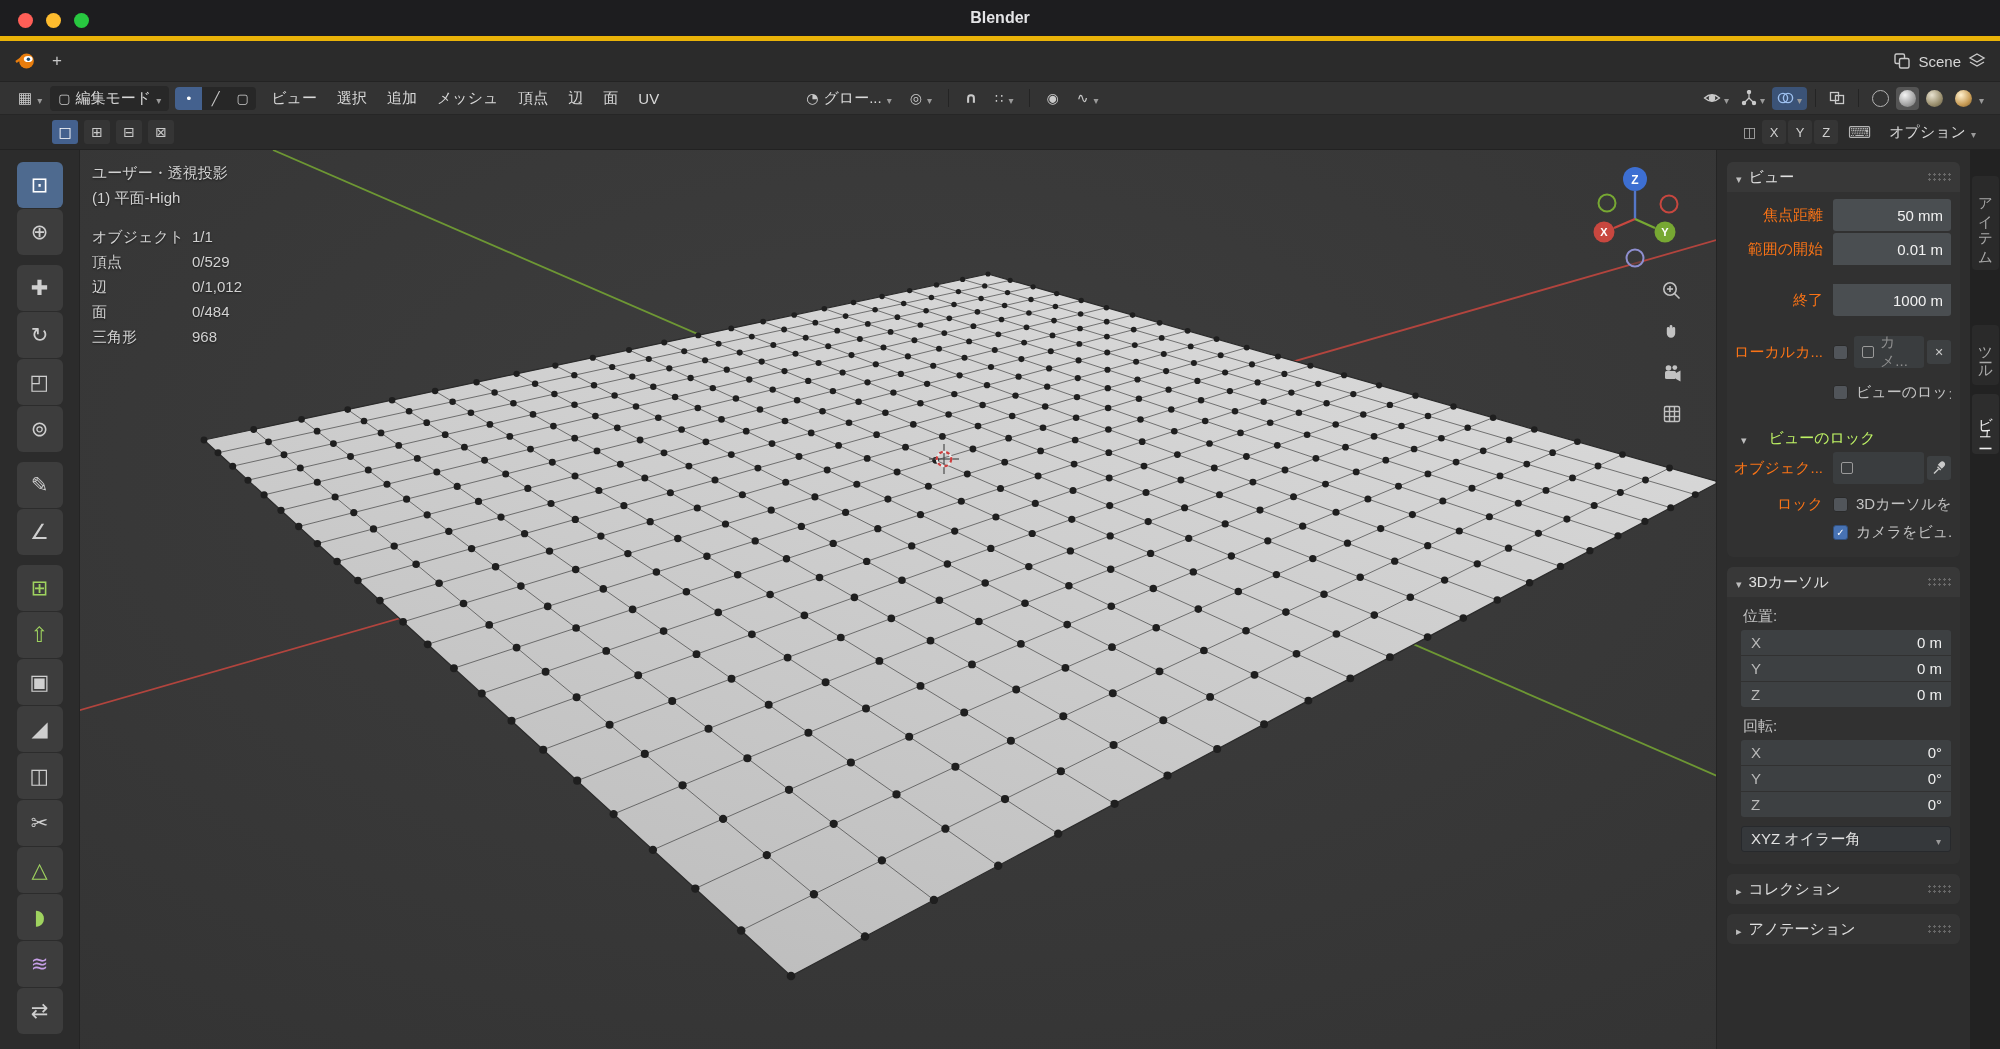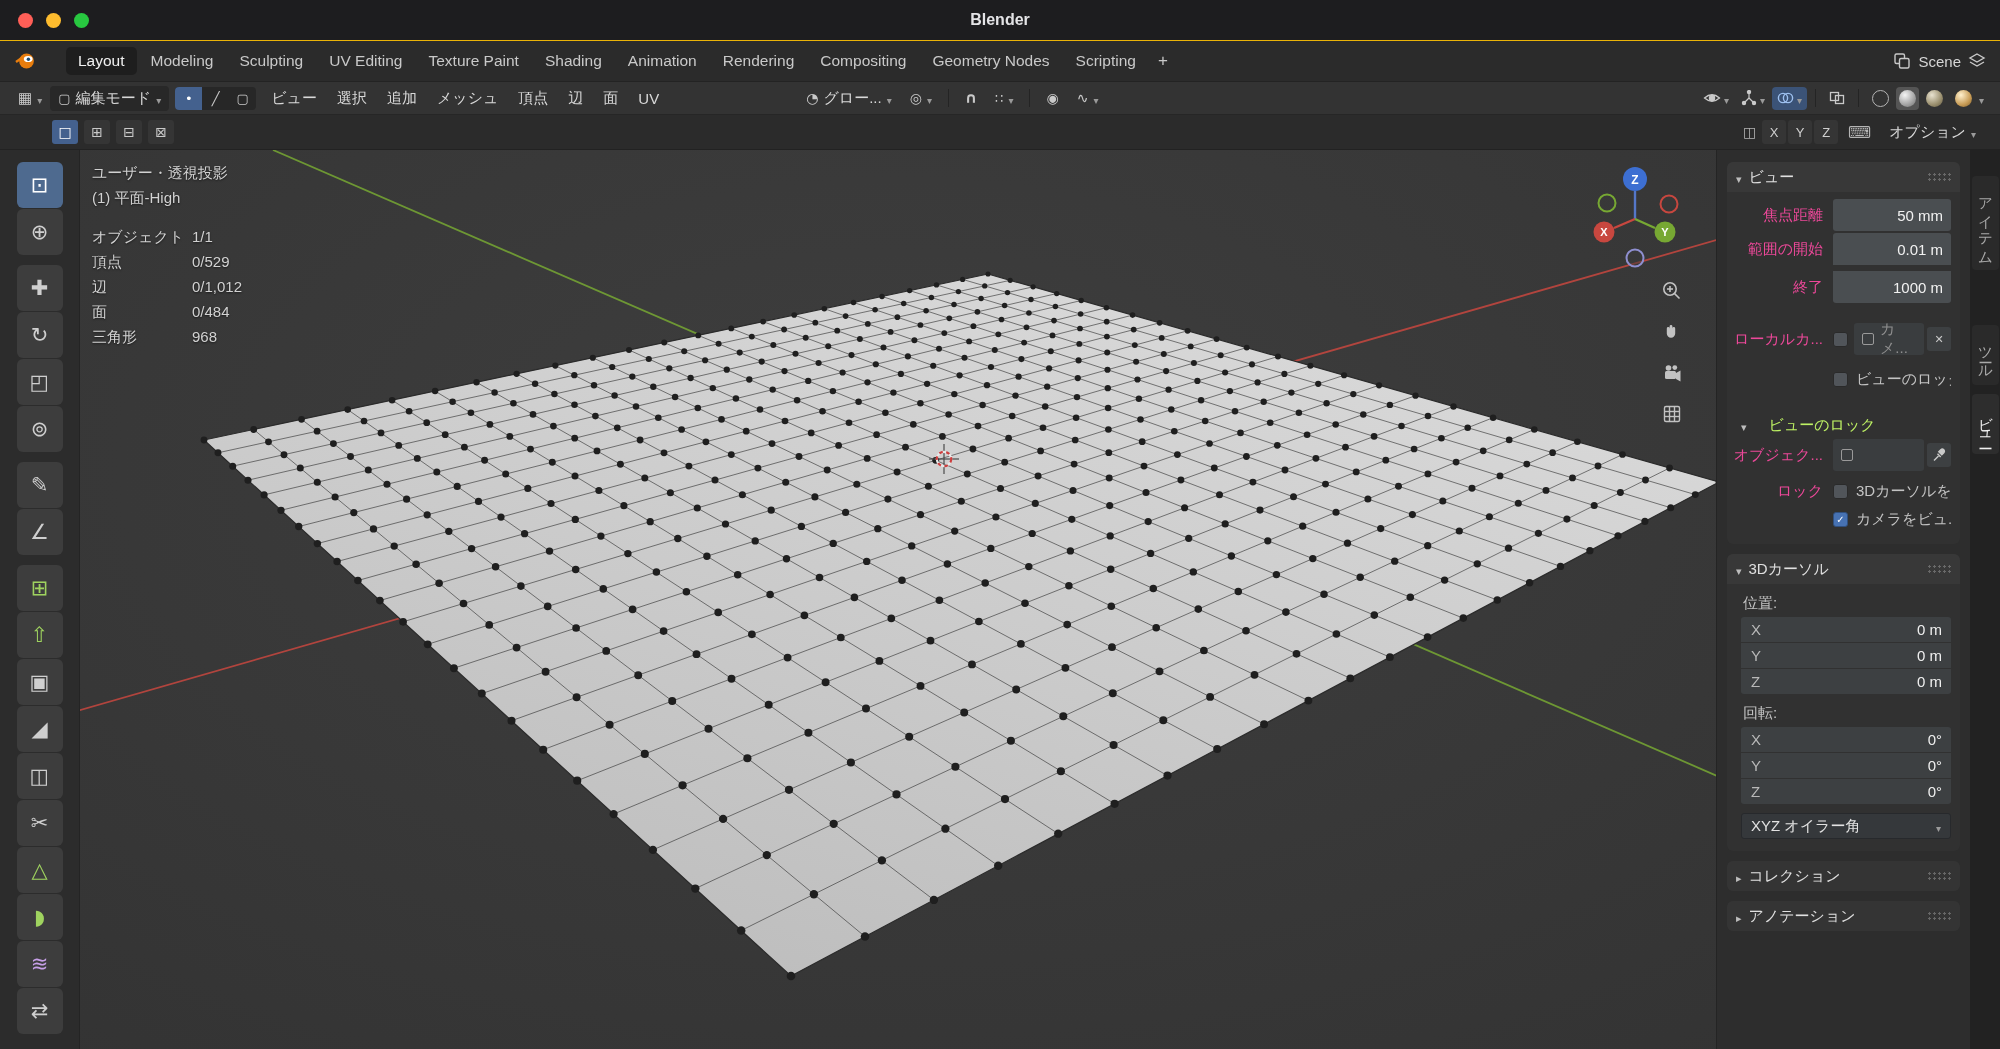--- a/index.html
+++ b/index.html
@@ -3,21 +3,21 @@
 <meta charset="utf-8">
 <style>
   *{box-sizing:border-box;margin:0;padding:0}
   html,body{background:#000}
   body{width:2000px;height:1049px;overflow:hidden;position:relative;
        font-family:"Liberation Sans","DejaVu Sans",sans-serif;color:#d5d5d5;font-size:15px}
   .glyph{font-family:"DejaVu Sans",sans-serif}
 
   
   #titlebar{height:41px;background:#1d1d1f;display:flex;align-items:center;justify-content:center;
-            position:relative;border-bottom:1px solid #eab308}
+            position:relative;border-bottom:5px solid #eab308}
   #titlebar .title{font-size:16px;font-weight:bold;color:#e4e4e6}
   .lights{position:absolute;left:18px;top:13px;display:flex;gap:13px}
   .light{width:15px;height:15px;border-radius:50%}
 
   
   #menubar{height:41px;background:#2b2b2b;display:flex;align-items:center;padding:0 14px;
            border-bottom:1px solid #232323}
   .menu-item{color:#d6d6d6;font-size:15.5px;padding:5px 11px;border-radius:4px;white-space:nowrap}
   #ws-tabs{display:flex;margin-left:24px;gap:2px;align-items:center}
   .ws-tab{color:#c9c9c9;font-size:15.5px;padding:5px 12px;border-radius:5px;white-space:nowrap}
@@ -82,21 +82,21 @@
   .panel{background:#313131;border-radius:6px;margin-bottom:10px;padding-bottom:12px}
   .panel.collapsed{padding-bottom:0}
   .panel-h{height:30px;display:flex;align-items:center;padding:0 9px;color:#e0e0e0;gap:7px;
            background:#383838;border-radius:6px 6px 0 0}
   .panel.collapsed .panel-h{border-radius:6px;background:#343434}
   .chev-open::before{content:"▾";font-size:11px;color:#bdbdbd;font-family:"DejaVu Sans",sans-serif}
   .chev-closed::before{content:"▸";font-size:11px;color:#bdbdbd;font-family:"DejaVu Sans",sans-serif}
   .grip{width:24px;height:10px;margin-left:auto;opacity:.5;
         background-image:radial-gradient(#9a9a9a 1px,transparent 1.3px);background-size:5px 5px}
   .prow{display:flex;align-items:center;padding:0 9px 0 0;min-height:25px;margin-top:2px}
-  .plabel{flex:0 0 106px;text-align:right;color:#ec4899;padding-right:10px;white-space:nowrap;overflow:hidden}
+  .plabel{flex:0 0 106px;text-align:right;color:#f97316;padding-right:10px;white-space:nowrap;overflow:hidden}
   .num-field{flex:1;background:#4a4e51;border-radius:3px;height:32px;display:flex;align-items:center;
              justify-content:flex-end;padding:9px 8px;color:#f1f1f1}
   .num-field.dim{background:#3a3d3f;color:#8f8f8f;justify-content:flex-start;gap:6px}
   .checkbox{width:15px;height:15px;border-radius:3px;background:#51555a;border:1px solid #2a2a2a;
             flex:0 0 15px}
   .checkbox.checked{background:#4772b3;border-color:#30507f;display:flex;align-items:center;
             justify-content:center;color:#fff;font-size:10px;font-family:"DejaVu Sans",sans-serif}
   .cb-label{color:#c3c3c3;margin-left:8px;white-space:nowrap;overflow:hidden}
   .sub-h{display:flex;align-items:center;gap:22px;color:#bef264;padding:4px 9px 0 14px;margin-top:20px}
   .mini-btn{width:24px;height:24px;margin-left:3px;background:#3d4042;border-radius:3px;display:flex;
@@ -136,33 +136,20 @@
 
 <div id="menubar">
   <span style="display:flex;margin-right:6px">
     <svg width="22" height="20" viewBox="0 0 22 20">
       <path d="M2 11 L9 6" stroke="#e87d0d" stroke-width="2.4" fill="none"></path>
       <circle cx="12.5" cy="10" r="7.4" fill="#e87d0d"></circle>
       <ellipse cx="14.2" cy="8" rx="4.4" ry="3.1" fill="#ffffff"></ellipse>
       <circle cx="14.4" cy="8.3" r="1.7" fill="#1c4c73"></circle>
     </svg>
   </span>
-  <div id="ws-tabs">
-      <div class="ws-tab active">Layout</div>
-      <div class="ws-tab">Modeling</div>
-      <div class="ws-tab">Sculpting</div>
-      <div class="ws-tab">UV Editing</div>
-      <div class="ws-tab">Texture Paint</div>
-      <div class="ws-tab">Shading</div>
-      <div class="ws-tab">Animation</div>
-      <div class="ws-tab">Rendering</div>
-      <div class="ws-tab">Compositing</div>
-      <div class="ws-tab">Geometry Nodes</div>
-      <div class="ws-tab">Scripting</div>
-    </div>
   <div class="ws-add">+</div>
   <div class="topbar-right">
     <span style="display:flex">
       <svg width="18" height="18" viewBox="0 0 18 18" stroke="#c9c9c9" fill="none" stroke-width="1.4">
         <rect x="2" y="2" width="9.5" height="9.5" rx="1.5"></rect>
         <rect x="6.5" y="6.5" width="9.5" height="9.5" rx="1.5" fill="#2b2b2b"></rect>
       </svg>
     </span>
     <span>Scene</span>
     <span style="display:flex">
@@ -1048,21 +1035,21 @@
         <div class="num-field">
           <span>50 mm</span>
         </div>
       </div>
       <div class="prow">
         <span class="plabel">範囲の開始</span>
         <div class="num-field" style="border-radius:3px 3px 0 0">
           <span>0.01 m</span>
         </div>
       </div>
-      <div class="prow" style="margin-top:6px">
+      <div class="prow" style="margin-top:19px">
         <span class="plabel">終了</span>
         <div class="num-field" style="border-radius:0 0 3px 3px">
           <span>1000 m</span>
         </div>
       </div>
       <div class="prow" style="margin-top:20px">
         <span class="plabel">ローカルカ...</span>
         <span class="checkbox"></span>
         <div class="num-field dim" style="margin-left:6px">
           <span class="field-icon"></span>

